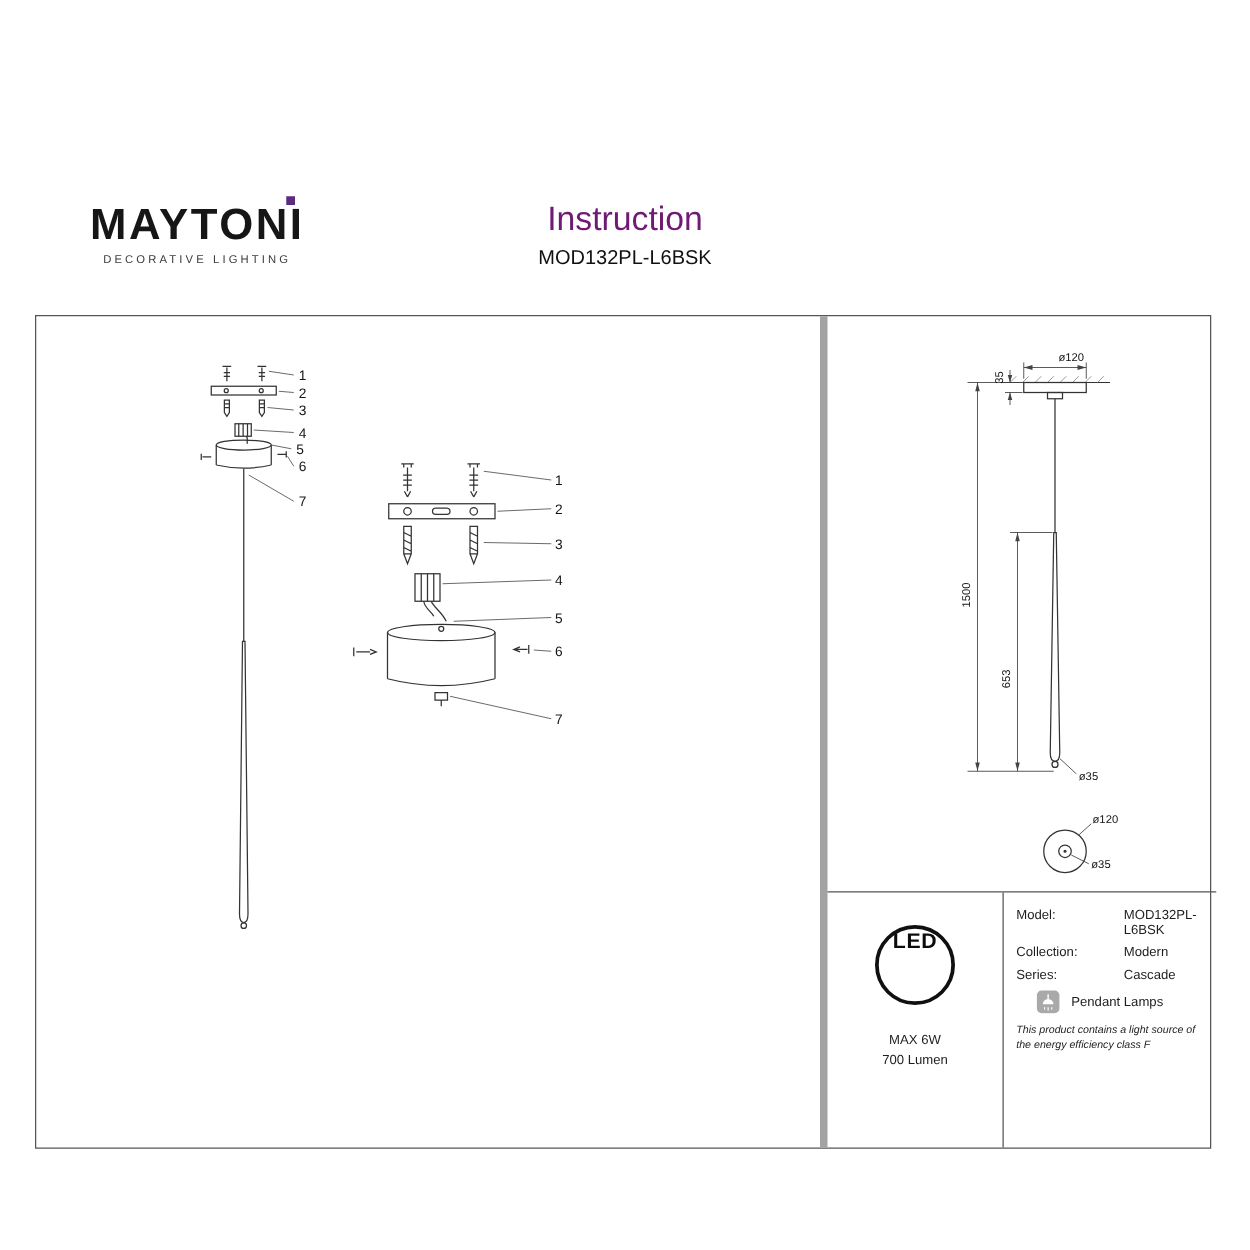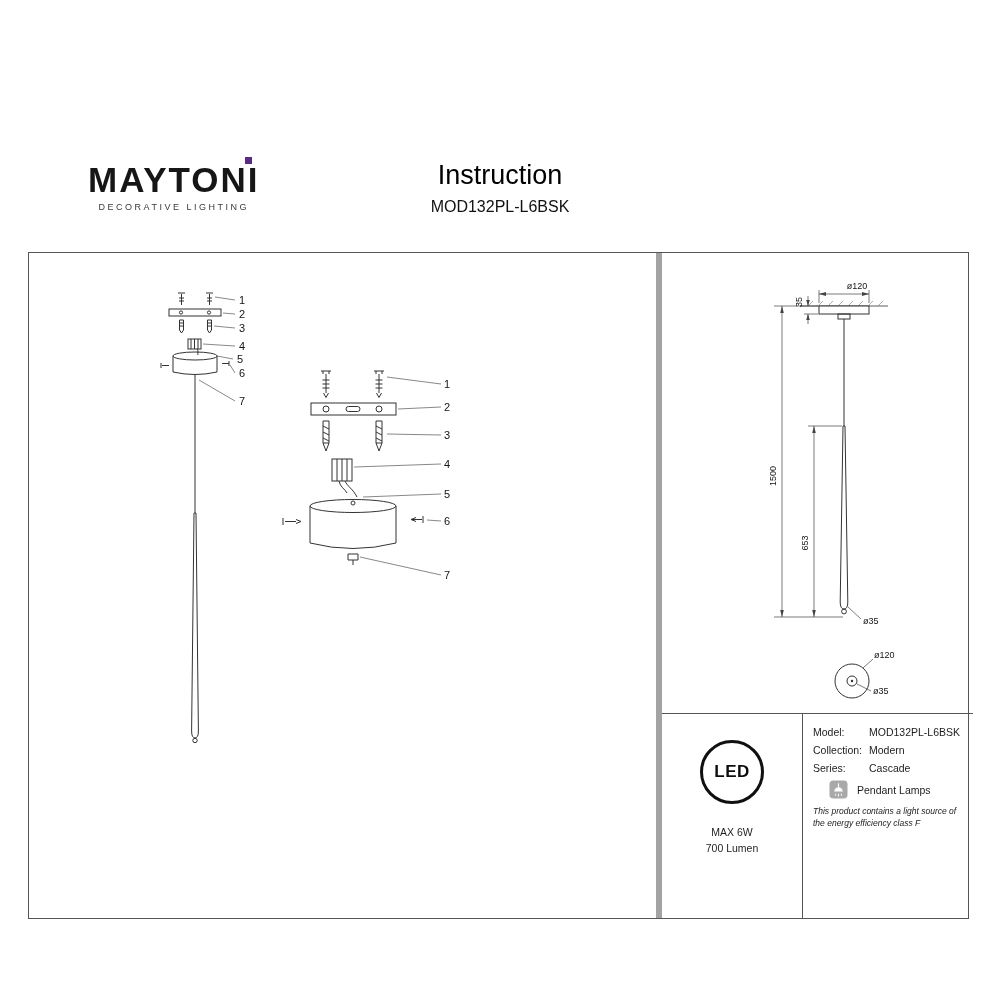--- a/index.html
+++ b/index.html
@@ -1,42 +1,42 @@
 <!DOCTYPE html>
 <html><head>
 <meta charset="utf-8">
 <style>
   html,body { margin:0; padding:0; background:#fff; }
   .page {
     position:relative; width:1000px; height:1000px; background:#ffffff;
     font-family:"Liberation Sans", sans-serif; color:#111; overflow:hidden;
   }
   
-  .logo { position:absolute; left:88px; top:162px; }
+  .logo { position:absolute; left:72px; top:162px; }
   .logo-text { position:relative; font-size:35px; font-weight:700; letter-spacing:2px; color:#161616; line-height:1; }
   .logo-dot { position:absolute; right:8px; top:-5px; width:7px; height:7px; background:#5b2b82; }
   .logo-tagline { font-size:9px; letter-spacing:2.5px; color:#3a3a3a; margin-top:5px; text-align:center; }
   .title-block { position:absolute; left:0; width:100%; top:160px; text-align:center; }
-  .doc-title { font-size:27px; color:#000000; }
+  .doc-title { font-size:27px; color:#701a75; }
   .doc-model { font-size:16px; margin-top:7px; color:#111; }
   
   .main-box { position:absolute; left:28px; top:252px; width:939px; height:665px; border:1px solid #555; }
   .left-svg { position:absolute; left:0; top:0; width:627px; height:665px; }
   .right-region { position:absolute; left:627px; top:0; width:312px; height:665px; border-left:6px solid #a3a3a3; box-sizing:border-box; }
   .right-svg { display:block; width:311px; height:460px; }
   .right-bottom { position:absolute; left:0; top:460px; width:311px; height:204px; border-top:1px solid #555; display:flex; }
   
   .led-cell { width:145px; border-right:1px solid #555; box-sizing:border-box; display:flex; flex-direction:column; align-items:center; padding-top:26px; }
-  .led-circle { width:58px; height:58px; border:3.5px solid #101010; border-radius:50%; display:flex; align-items:center; justify-content:center; background:#fff; }
+  .led-circle { width:58px; height:58px; border:3.5px solid #101010; border-radius:50%; display:flex; align-items:flex-start; justify-content:center; background:#fff; }
   .led-text { font-weight:700; font-size:17px; letter-spacing:0.5px; color:#0c0c0c; }
   .led-power { font-size:10.5px; margin-top:22px; color:#1e1e1e; }
   .led-lumen { font-size:10.5px; margin-top:4px; color:#1e1e1e; }
   
   .spec-cell { flex:1; padding:12px 8px 0 10px; font-size:10.5px; color:#1d1d1d; }
-  .spec-row { display:flex; margin-bottom:6px; }
+  .spec-row { display:flex; margin-bottom:6px;gap:30px; }
   .spec-label { width:56px; flex-shrink:0; }
   .spec-cat-row { display:flex; align-items:center; margin:2px 0 6px 0; }
   .spec-icon { width:19px; height:19px; margin-left:16px; margin-right:9px; flex-shrink:0; }
   .spec-icon svg { display:block; width:19px; height:19px; }
   .spec-note { font-size:8.5px; line-height:1.4; margin-top:7px; width:152px; color:#222;font-style:italic; }
   
   svg text { font-family:"Liberation Sans", sans-serif; }
   .dim-label { font-size:9px; fill:#141414; stroke:none; }
   .callout-num { font-size:11px; fill:#141414; stroke:none; }
 </style>

